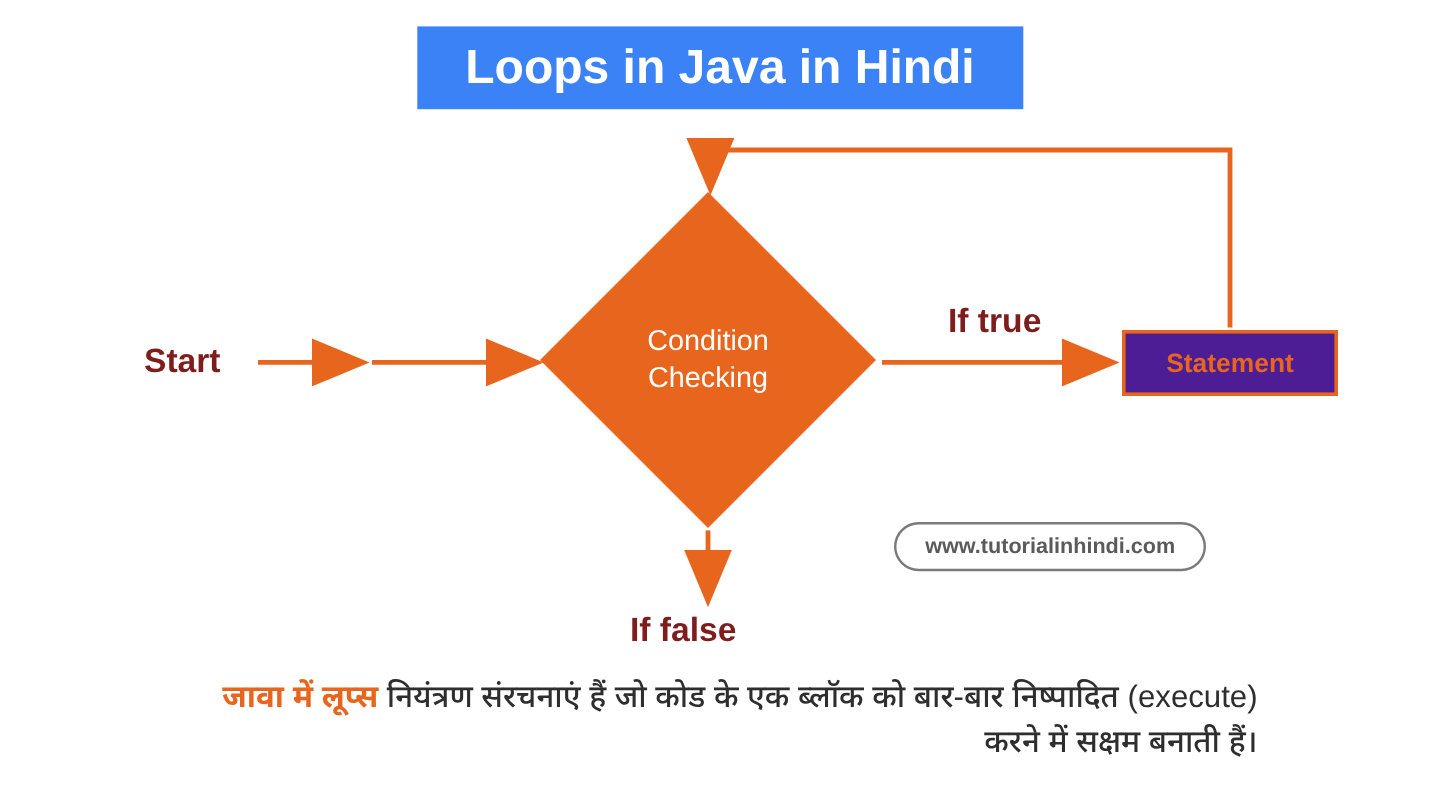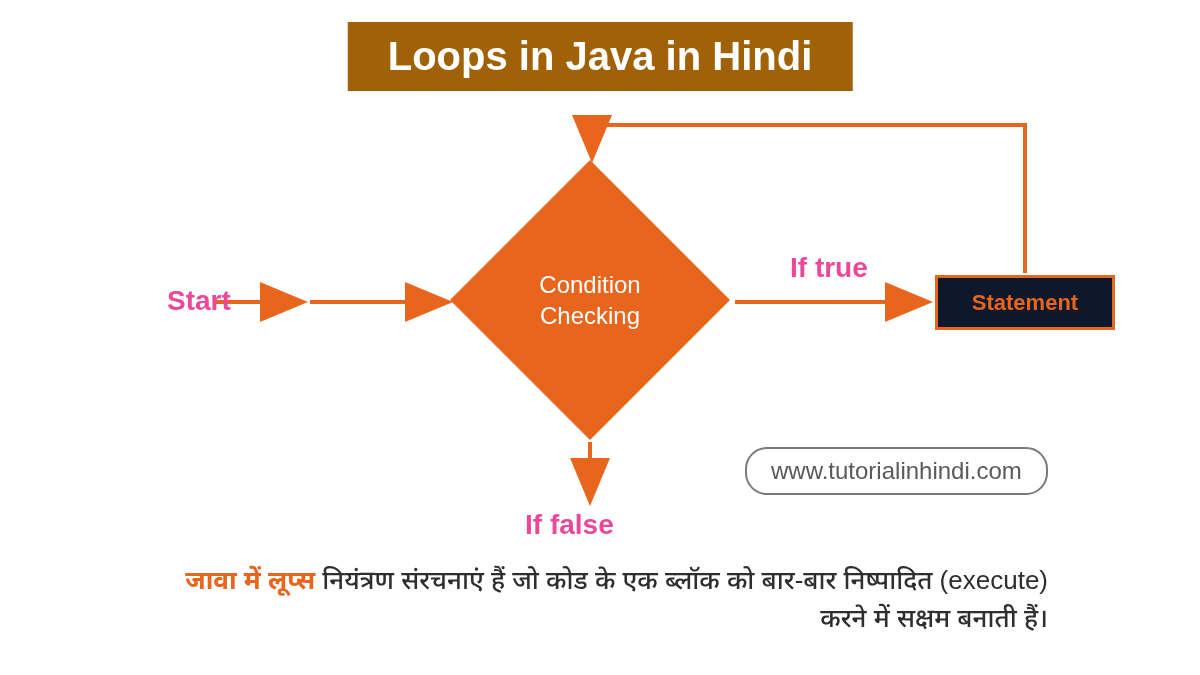--- a/index.html
+++ b/index.html
@@ -9,21 +9,21 @@
     background: #ffffff;
     font-family: Arial, "Noto Sans Devanagari", sans-serif;
     position: relative;
     overflow: hidden;
   }
   .title-banner {
     position: absolute;
     top: 22px;
     left: 50%;
     transform: translateX(-50%);
-    background: #a16207;
+    background: #3b82f6;
     color: #fff;
     font-size: 40px;
     font-weight: 700;
     padding: 12px 40px;
     white-space: nowrap;
   }
   .diamond {
     position: absolute;
     width: 280px;
     height: 280px;
@@ -47,51 +47,50 @@
     text-align: center;
     color: #fff;
     font-size: 24px;
     font-weight: 500;
     line-height: 1.3;
   }
   .label {
     position: absolute;
     font-size: 28px;
     font-weight: 700;
-    color: #ec4899;
+    color: #7f1d1d;
   }
-  .label-start { left: 120px; top: 285px; margin-left: 47px; }
+  .label-start { left: 120px; top: 285px; }
   .label-true { left: 790px; top: 252px; }
   .label-false { left: 525px; top: 509px; }
   .statement-box {
     position: absolute;
     left: 935px;
     top: 275px;
     width: 180px;
     height: 55px;
     border: 3px solid #e8651e;
-    background: #0f172a;
+    background: #4c1d95;
     color: #e8651e;
     font-size: 22px;
     font-weight: 600;
     display: flex;
     align-items: center;
     justify-content: center;
   }
   .url-pill {
     position: absolute;
     left: 745px;
     top: 435px;
     border: 2px solid #7a7a7a;
     border-radius: 22px;
     padding: 8px 24px;
     color: #5a5a5a;
-    font-size: 24px;
-    font-weight: 400;
-    margin-top: 12px;
+    font-size: 18px;
+    font-weight: 700;
   }
   .description {
     position: absolute;
     left: 168px;
     top: 562px;
     width: 880px;
     font-size: 26px;
     line-height: 1.45;
     color: #2e2e2e;
     font-weight: 500;

